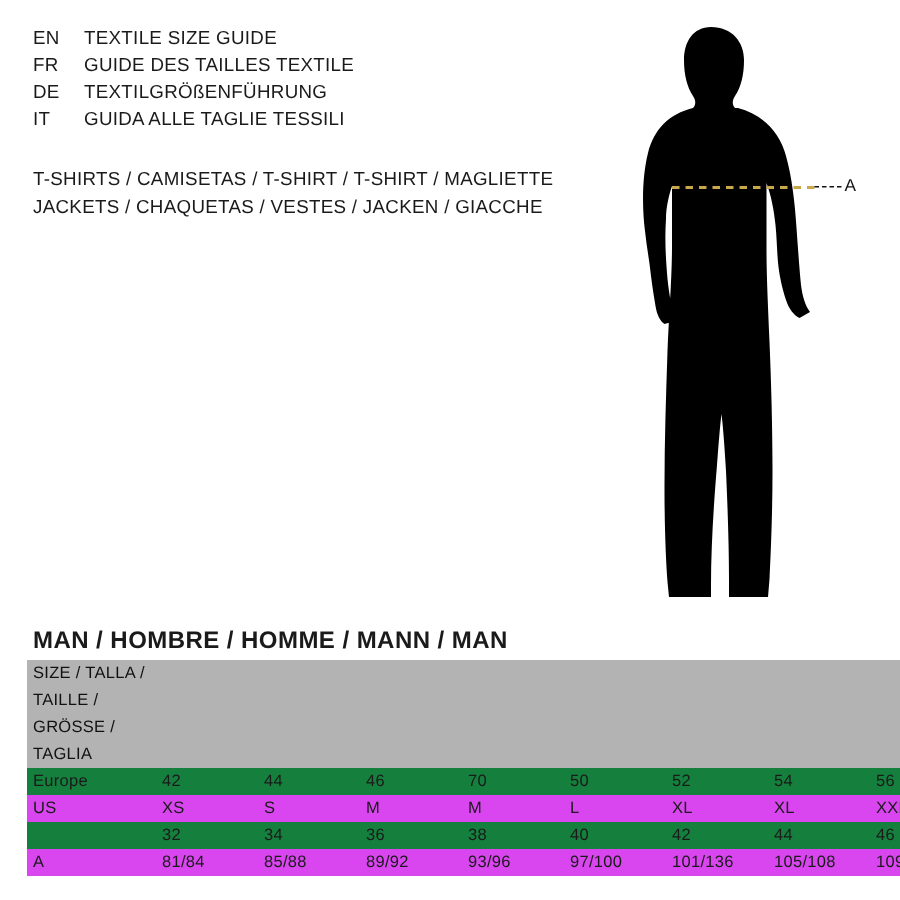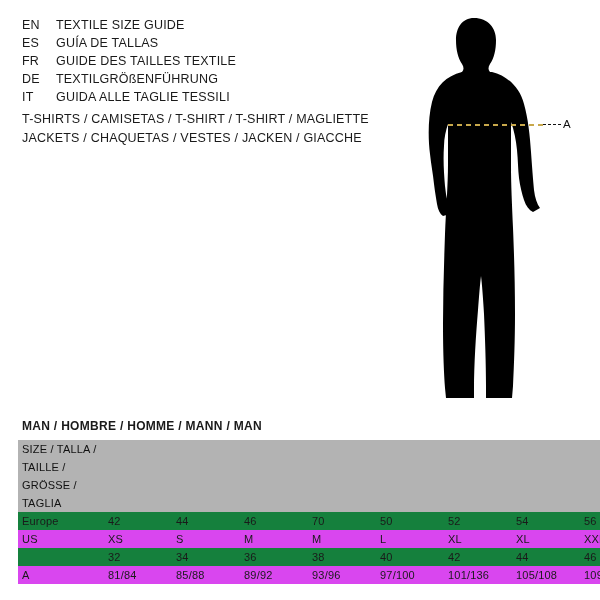--- a/index.html
+++ b/index.html
@@ -86,21 +86,21 @@
     width: 18px;
     height: 1px;
     border-top: 1px dashed #111111;
   }
 
   
   .man-title {
     position: absolute;
     left: 22px;
     top: 419px;
-    font-size: 12px;
+    font-size: 16px;
     font-weight: bold;
     letter-spacing: 0.3px;
   }
   table.size-table {
     position: absolute;
     left: 18px;
     top: 440px;
     width: 564px;
     border-collapse: collapse;
     font-size: 11px;
@@ -149,24 +149,20 @@
 </style>
 </head>
 <body>
 
 <div class="page">
 
   <div class="lang-block">
     <div class="lang-row">
       <span class="lang-code">EN</span>
       <span class="lang-text">TEXTILE SIZE GUIDE</span>
-    </div>
-    <div class="lang-row">
-      <span class="lang-code">ES</span>
-      <span class="lang-text">GUÍA DE TALLAS</span>
     </div>
     <div class="lang-row">
       <span class="lang-code">FR</span>
       <span class="lang-text">GUIDE DES TAILLES TEXTILE</span>
     </div>
     <div class="lang-row">
       <span class="lang-code">DE</span>
       <span class="lang-text">TEXTILGRÖßENFÜHRUNG</span>
     </div>
     <div class="lang-row">

